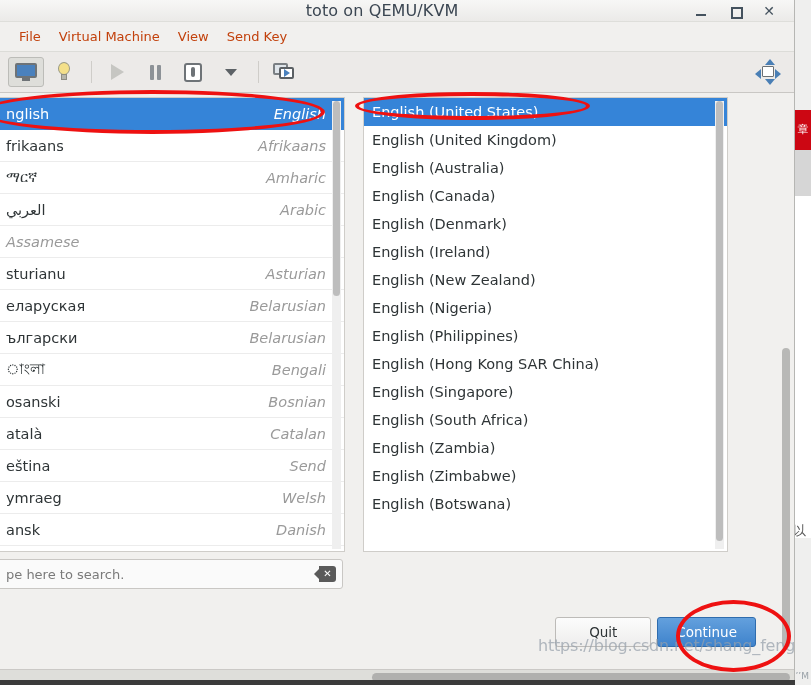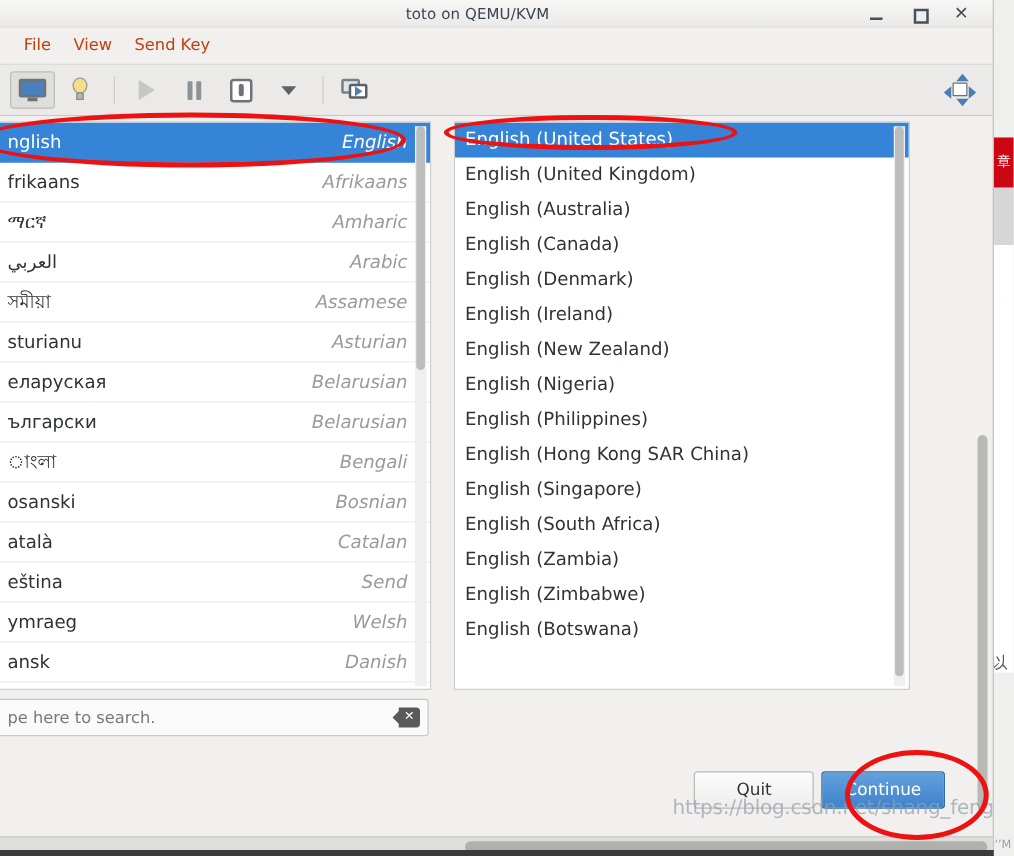--- a/index.html
+++ b/index.html
@@ -34,21 +34,21 @@
   }
 
   
   .titlebar {
     height: 22px; flex: 0 0 22px;
     background: linear-gradient(to bottom,#f7f7f6 0%, #ebeae8 100%);
     border-bottom: 1px solid #dededa;
     display: flex; align-items: center; position: relative;
   }
   .title-text {
-    flex: 1; text-align: center; font-size: 12px; color: #3b4652;
+    flex: 1; text-align: center; font-size: 16px; color: #3b4652;
     letter-spacing: .1px; padding-left: 70px;
   }
   .win-btns { display: flex; align-items: center; gap: 20px; padding-right: 18px; }
   .win-btn {
     width: 14px; height: 14px; position: relative; color: #44525e;
     font-size: 13px; line-height: 14px; text-align: center; cursor: pointer;
   }
   .wb-min::after {
     content: ""; position: absolute; left: 2px; bottom: 2px; width: 10px; height: 2px; background: #44525e;
   }
@@ -291,20 +291,21 @@
       <div class="title-text">toto on QEMU/KVM</div>
       <div class="win-btns">
         <div class="win-btn wb-min"></div>
         <div class="win-btn wb-max"></div>
         <div class="win-btn wb-close">✕</div>
       </div>
     </div>
 
     <div class="menubar">
       <div class="menu-item">File</div>
+      <div class="menu-item">Virtual Machine</div>
       <div class="menu-item">View</div>
       <div class="menu-item">Send Key</div>
     </div>
 
     <div class="toolbar">
 
       <div class="tb-btn active">
         <div class="ico-monitor">
           <div class="scr"></div>
             <div class="stand"></div>
@@ -378,21 +379,20 @@
             </div>
             <div class="lang-row">
               <div class="native">ማርኛ</div>
               <div class="eng">Amharic</div>
             </div>
             <div class="lang-row">
               <div class="native">العربي</div>
               <div class="eng">Arabic</div>
             </div>
             <div class="lang-row">
-              <div class="native">সমীয়া</div>
               <div class="eng">Assamese</div>
             </div>
             <div class="lang-row">
               <div class="native">sturianu</div>
               <div class="eng">Asturian</div>
             </div>
             <div class="lang-row">
               <div class="native">еларуская</div>
               <div class="eng">Belarusian</div>
             </div>

